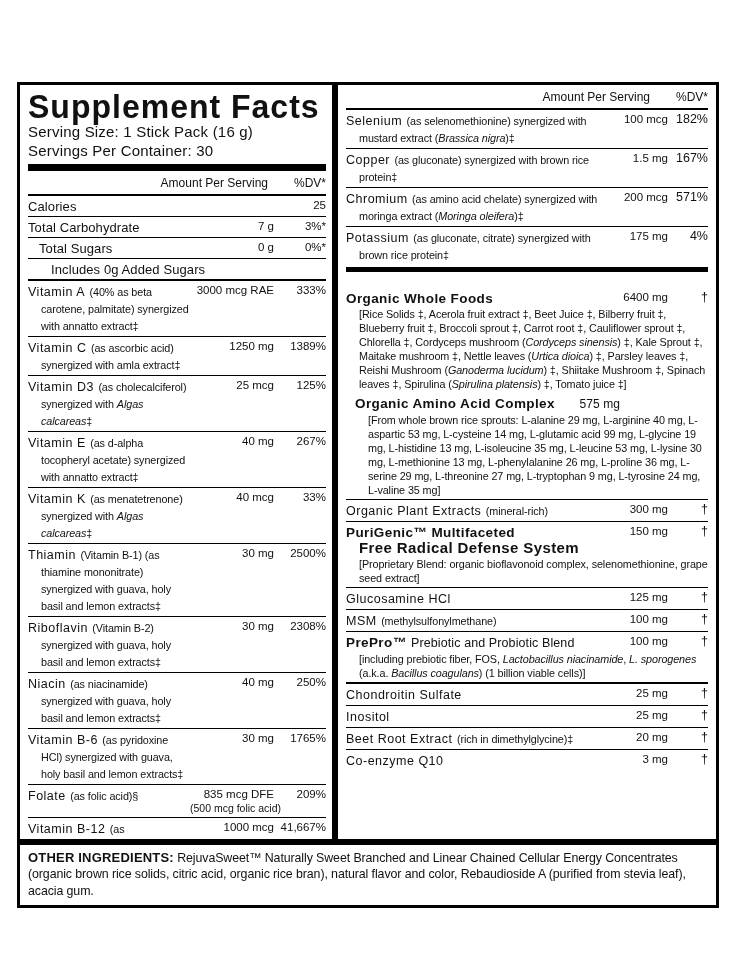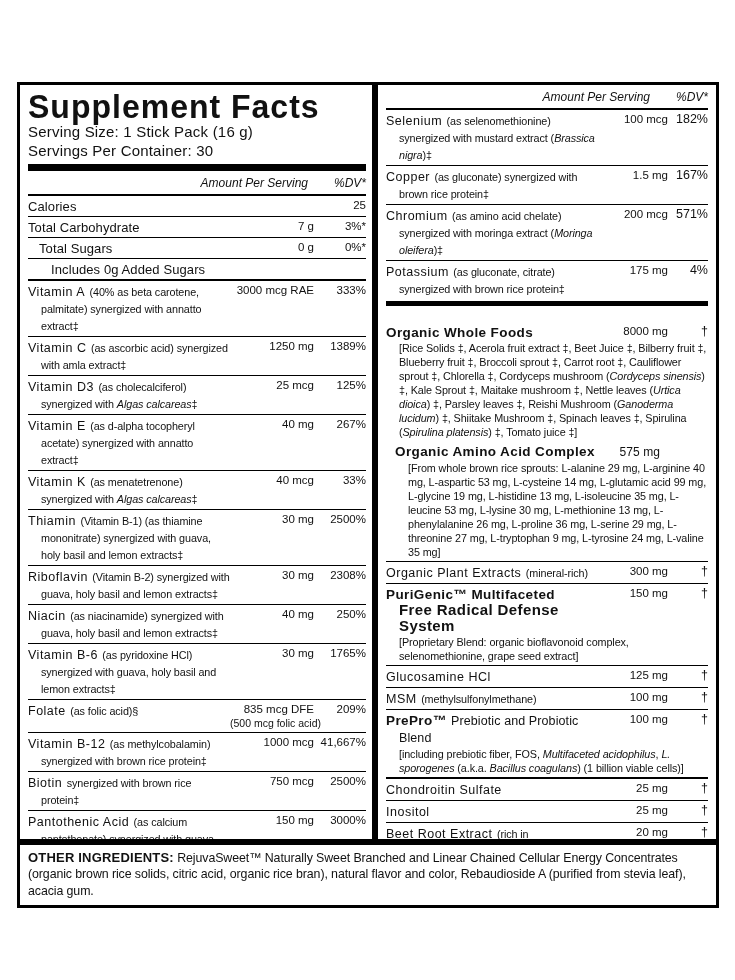--- a/index.html
+++ b/index.html
@@ -3,29 +3,29 @@
 <meta charset="utf-8">
 <style>
   * { margin:0; padding:0; box-sizing:border-box; }
   html,body { background:#ffffff; }
   body { font-family:"Liberation Sans", sans-serif; color:#111; }
   .page { position:relative; width:735px; height:980px; background:#fff; overflow:hidden; }
   .label { position:absolute; left:17px; top:82px; width:702px; height:826px;
            border:3px solid #000; background:#fff; display:flex; flex-direction:column; }
   .cols { flex:1; display:flex; overflow:hidden; }
   .col { overflow:hidden; }
-  .col.left  { width:352px; padding:3px 6px 0 8px; }
+  .col.left  { width:312px; padding:3px 6px 0 8px; }
   .vdiv { width:6px; background:#000; }
   .col.right { flex:1; padding:2px 8px 0 8px; }
 
   .title { font-size:32px; font-weight:bold; letter-spacing:1px; line-height:34px;
            transform:scaleY(1.06); transform-origin:left top; white-space:nowrap; }
   .serv { font-size:15px; line-height:19px; letter-spacing:0.2px; }
   .bigbar { height:7px; background:#000; margin:4px 0 2px 0; }
-  .colhead { display:flex; align-items:baseline; font-size:12px; line-height:18px; padding:1px 0 2px 0;font-style:italic; }
+  .colhead { display:flex; align-items:baseline; font-size:12px; line-height:18px; padding:1px 0 2px 0; }
   .colhead .aps { flex:1; text-align:right; padding-right:14px; }
   .colhead .dvh { width:44px; text-align:right; font-weight:bold; font-weight:normal; }
   .midrule { border-bottom:2.5px solid #000; }
 
   .row { padding:2px 0 2px 0; }
   .sep-thin  { border-top:1.5px solid #000; }
   .sep-med   { border-top:2.5px solid #000; }
   .sep-thick { border-top:5px solid #000; margin-top:2px; padding-top:18px; }
   .ind1 .namecell { padding-left:24px !important; }
   .ind2 .namecell { padding-left:36px !important; }
@@ -261,21 +261,21 @@
                 <div class="amt">
                   <div>175 mg</div>
                 </div>
                 <div class="dvv">4%</div>
               </div>
             </div>
             <div class="row sep-thick">
               <div class="l1">
                 <div class="namecell"><span class="nm bold">Organic Whole Foods</span></div>
                 <div class="amt">
-                  <div>8000 mg</div>
+                  <div>6400 mg</div>
                 </div>
                 <div class="dvv">†</div>
               </div>
               <div class="sub">[Rice Solids ‡, Acerola fruit extract ‡, Beet Juice ‡, Bilberry fruit ‡, Blueberry fruit ‡, Broccoli sprout ‡, Carrot root ‡, Cauliflower sprout ‡, Chlorella ‡, Cordyceps mushroom (<i>Cordyceps sinensis</i>) ‡, Kale Sprout ‡, Maitake mushroom ‡, Nettle leaves (<i>Urtica dioica</i>) ‡, Parsley leaves ‡, Reishi Mushroom (<i>Ganoderma lucidum</i>) ‡, Shiitake Mushroom ‡, Spinach leaves ‡, Spirulina (<i>Spirulina platensis</i>) ‡, Tomato juice ‡]</div>
             </div>
             <div class="row indsm">
               <div class="l1">
                 <div class="namecell"><span class="nm bold">Organic Amino Acid Complex</span> <span class="amtin">575 mg</span></div>
               </div>
               <div class="sub">[From whole brown rice sprouts: L-alanine 29 mg, L-arginine 40 mg, L-aspartic 53 mg, L-cysteine 14 mg, L-glutamic acid 99 mg, L-glycine 19 mg, L-histidine 13 mg, L-isoleucine 35 mg, L-leucine 53 mg, L-lysine 30 mg, L-methionine 13 mg, L-phenylalanine 26 mg, L-proline 36 mg, L-serine 29 mg, L-threonine 27 mg, L-tryptophan 9 mg, L-tyrosine 24 mg, L-valine 35 mg]</div>
@@ -318,21 +318,21 @@
               </div>
             </div>
             <div class="row sep-thin">
               <div class="l1">
                 <div class="namecell"><span class="nm bold">PrePro™</span> <span class="nmrest">Prebiotic and Probiotic Blend</span></div>
                 <div class="amt">
                   <div>100 mg</div>
                 </div>
                 <div class="dvv">†</div>
               </div>
-              <div class="sub">[including prebiotic fiber, FOS, <i>Multifaceted acidophilus</i>, <i>L. sporogenes</i> (a.k.a. <i>Bacillus coagulans</i>) (1 billion viable cells)]</div>
+              <div class="sub">[including prebiotic fiber, FOS, <i>Lactobacillus niacinamide</i>, <i>L. sporogenes</i> (a.k.a. <i>Bacillus coagulans</i>) (1 billion viable cells)]</div>
             </div>
             <div class="row sep-med">
               <div class="l1">
                 <div class="namecell"><span class="nm track">Chondroitin Sulfate</span></div>
                 <div class="amt">
                   <div>25 mg</div>
                 </div>
                 <div class="dvv">†</div>
               </div>
             </div>

